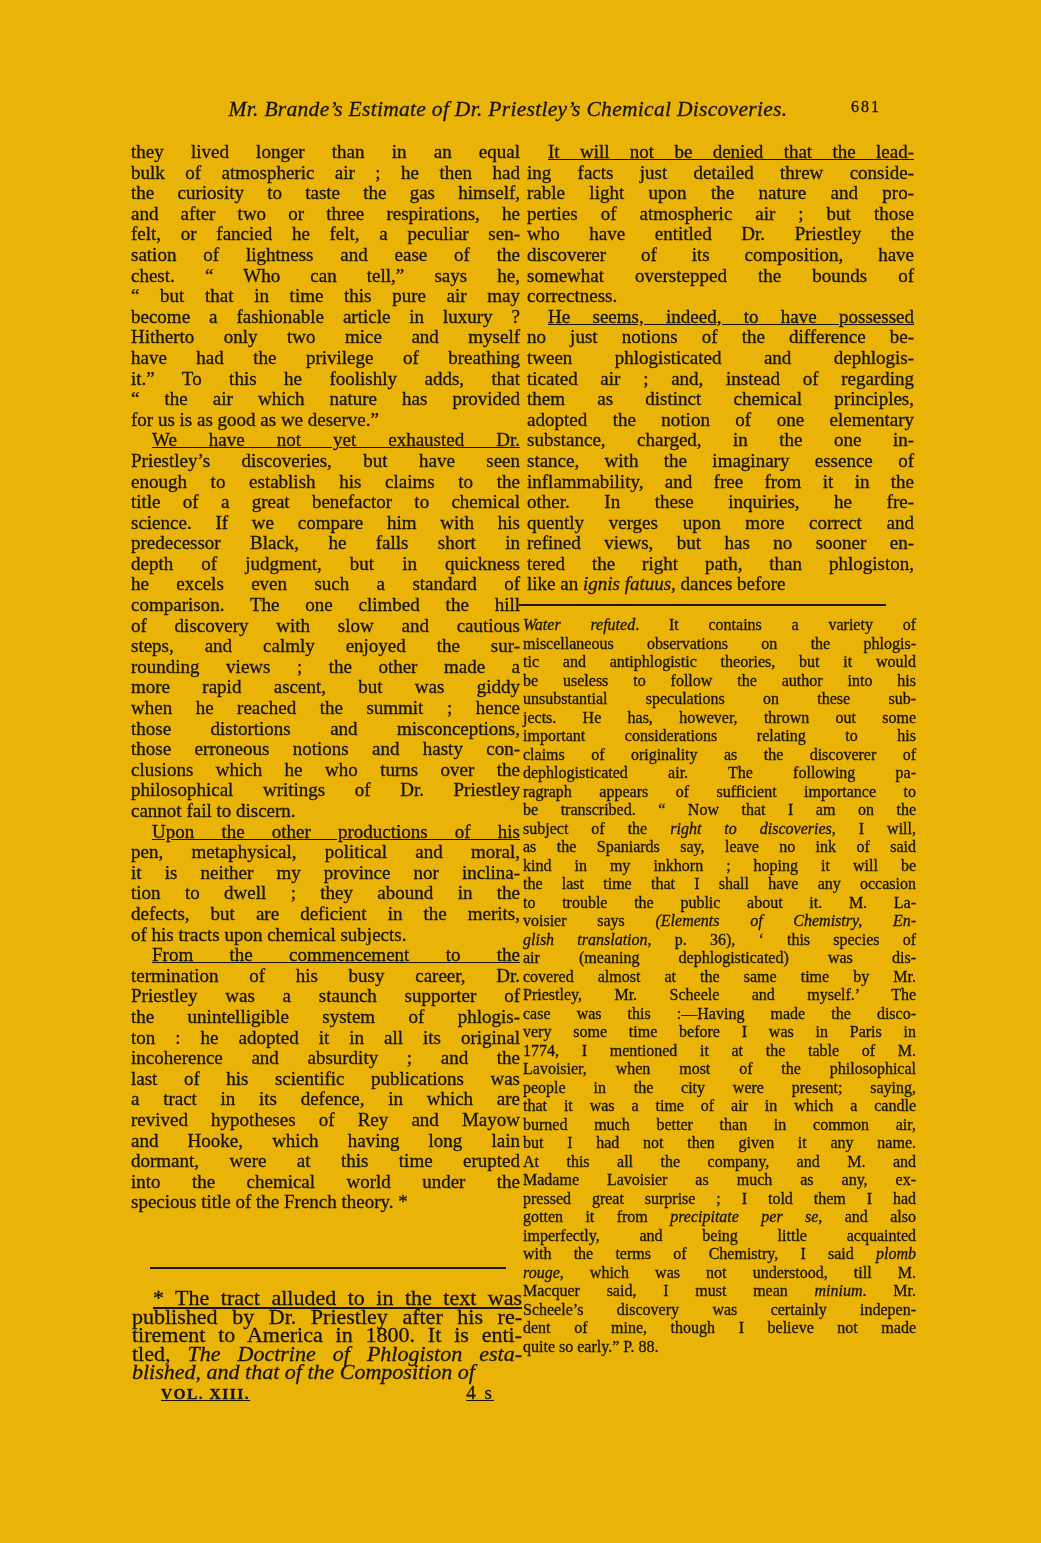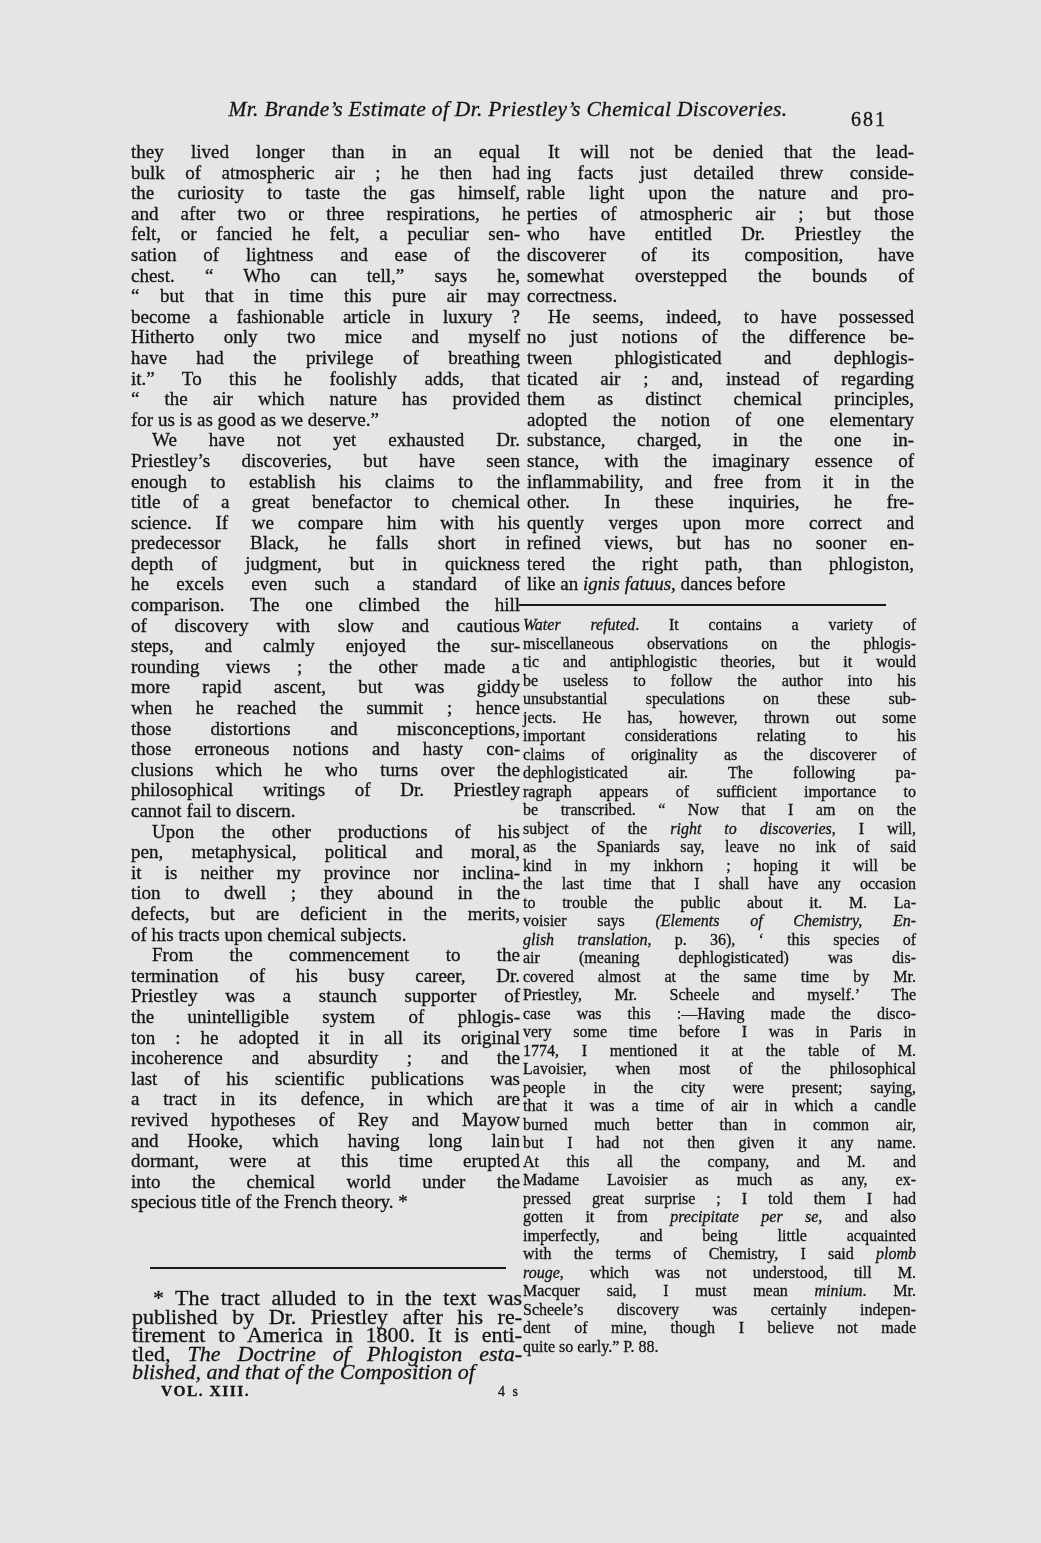--- a/index.html
+++ b/index.html
@@ -1,50 +1,50 @@
 <!DOCTYPE html>
 <html><head>
 <meta charset="utf-8">
 <style>
   html,body{margin:0;padding:0;background:#fdfdfb;}
   .page{
     position:relative;
     width:1041px;height:1543px;
-    background:#e5e5e5;
+    background:#eab308;
     color:#171310;
     font-family:"Liberation Serif","DejaVu Serif",serif;
     -webkit-text-stroke:0.3px #171310;
     overflow:hidden;
   }
   .header-title{
     position:absolute;top:97px;left:128px;width:760px;
     text-align:center;font-style:italic;font-size:21.5px;
     letter-spacing:0.3px;
   }
   .page-number{
     position:absolute;top:98px;left:851px;
-    font-size:20px;letter-spacing:2px;margin-top:10px;
+    font-size:16px;letter-spacing:2px;
   }
   .coltext{position:absolute;}
   .main-left{left:131px;top:142px;width:389px;font-size:19px;line-height:20.6px;}
   .main-right{left:527px;top:142px;width:387px;font-size:19px;line-height:20.6px;}
   .fn-left{left:132px;top:1289px;width:390px;font-size:22px;line-height:18.5px;}
   .fn-right{left:523px;top:616px;width:393px;font-size:16px;line-height:18.5px;}
   .rule{position:absolute;height:2px;background:#1d1813;}
   .rule-left{left:150px;top:1267px;width:356px;}
   .rule-right{left:519px;top:604px;width:367px;}
   .line{text-align:justify;text-align-last:justify;}
   .line.last{text-align-last:left;}
-  .line.indent{text-indent:21px;}
+  .line.indent{text-indent:21px;text-decoration:underline;}
   .footer-line{
     position:absolute;left:131px;top:1382px;width:389px;
-    display:flex;justify-content:space-between;align-items:baseline;
+    display:flex;justify-content:space-between;align-items:baseline;text-decoration:underline;
   }
   .volume{margin-left:30px;font-weight:bold;font-size:15.5px;letter-spacing:1.5px;}
-  .signature{font-size:14px;letter-spacing:2px;}
+  .signature{margin-right:26px;font-size:19px;letter-spacing:2px;}
   i{font-style:italic;}
 </style>
 </head>
 <body>
 
 <div class="page">
 
   <div class="header-title">Mr. Brande’s Estimate of Dr. Priestley’s Chemical Discoveries.</div>
 
   <div class="page-number">681</div>

